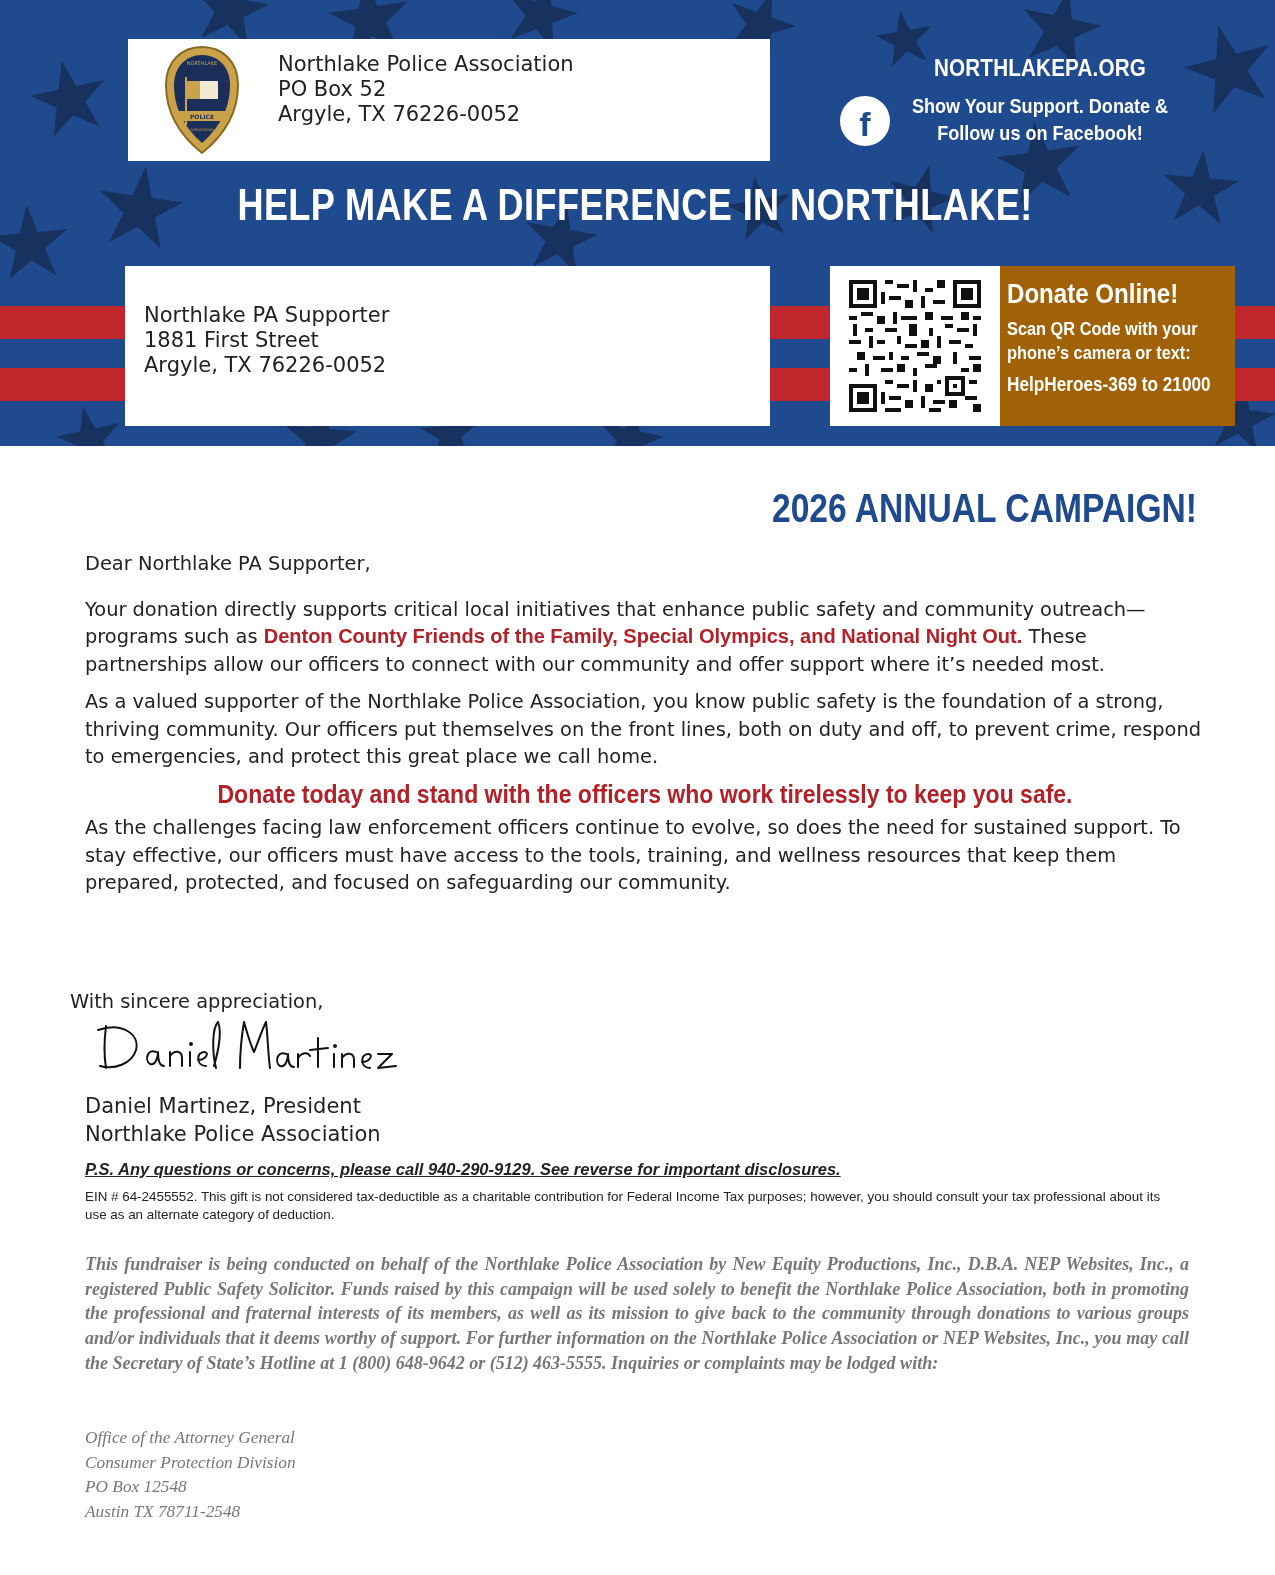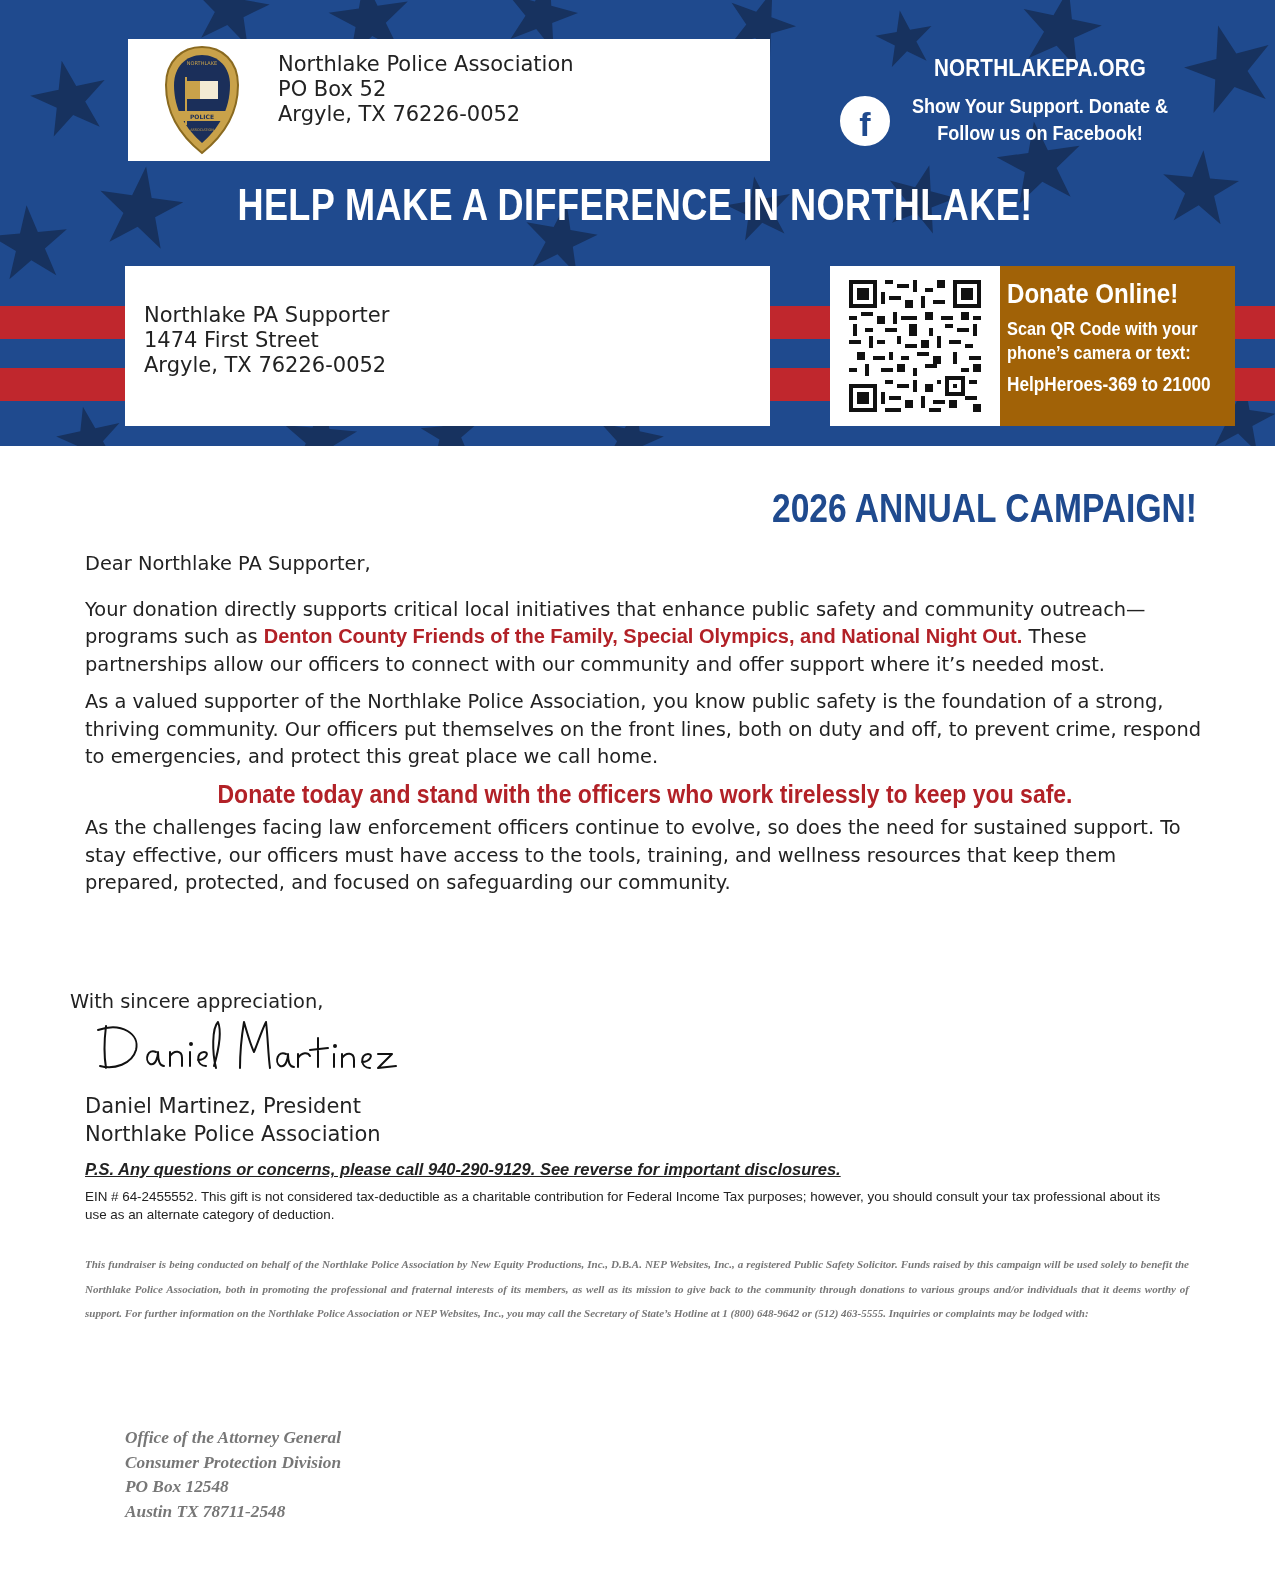--- a/index.html
+++ b/index.html
@@ -124,27 +124,27 @@
       font-family: "Liberation Sans", sans-serif; font-weight: bold; font-style: italic;
       font-size: 16.5px; color: #222; text-decoration: underline;
     }
     .ein {
       position: absolute; left: 85px; top: 1188px; width: 1100px;
       font-family: "Liberation Sans", sans-serif; font-size: 13.4px; line-height: 18px; color: #222;
     }
     .disclosure {
       position: absolute; left: 85px; top: 1252px; width: 1104px;
       font-family: "Liberation Serif", serif; font-style: italic; font-weight: bold;
-      font-size: 11px; line-height: 24.7px; color: #777;
+      font-size: 18px; line-height: 24.7px; color: #777;
       text-align: justify;
     }
     .ag {
       position: absolute; left: 85px; top: 1426px;
-      font-family: "Liberation Serif", serif; font-style: italic; font-weight: bold;
-      font-size: 17.3px; line-height: 24.7px; color: #777; margin-left: 40px;
+      font-family: "Liberation Serif", serif; font-style: italic; font-weight: normal;
+      font-size: 17.3px; line-height: 24.7px; color: #777;
     }
   </style>
 </head>
 <body>
 
 <div class="banner">
   <svg class="stars" width="1275" height="446" viewBox="0 0 1275 446">
     <defs>
       <polygon id="st" points="0,-1 0.2245,-0.309 0.9511,-0.309 0.3633,0.118 0.5878,0.809 0,0.382 -0.5878,0.809 -0.3633,0.118 -0.9511,-0.309 -0.2245,-0.309"></polygon>
     </defs>
@@ -200,21 +200,21 @@
   <div class="fb-text">
     <div>Show Your Support. Donate &amp;</div>
     <div>Follow us on Facebook!</div>
   </div>
 
   <div class="headline">HELP MAKE A DIFFERENCE IN NORTHLAKE!</div>
 
   <div class="address-box">
     <div class="address-lines">
       <div>Northlake PA Supporter</div>
-      <div>1474 First Street</div>
+      <div>1881 First Street</div>
       <div>Argyle, TX 76226-0052</div>
     </div>
   </div>
 
   <div class="qr-panel">
     <div class="qr-box">
       <svg width="132" height="132" viewBox="0 0 33 33" shape-rendering="crispEdges">
         <rect width="33" height="33" fill="#fff"></rect>
         <g fill="#111">
 

